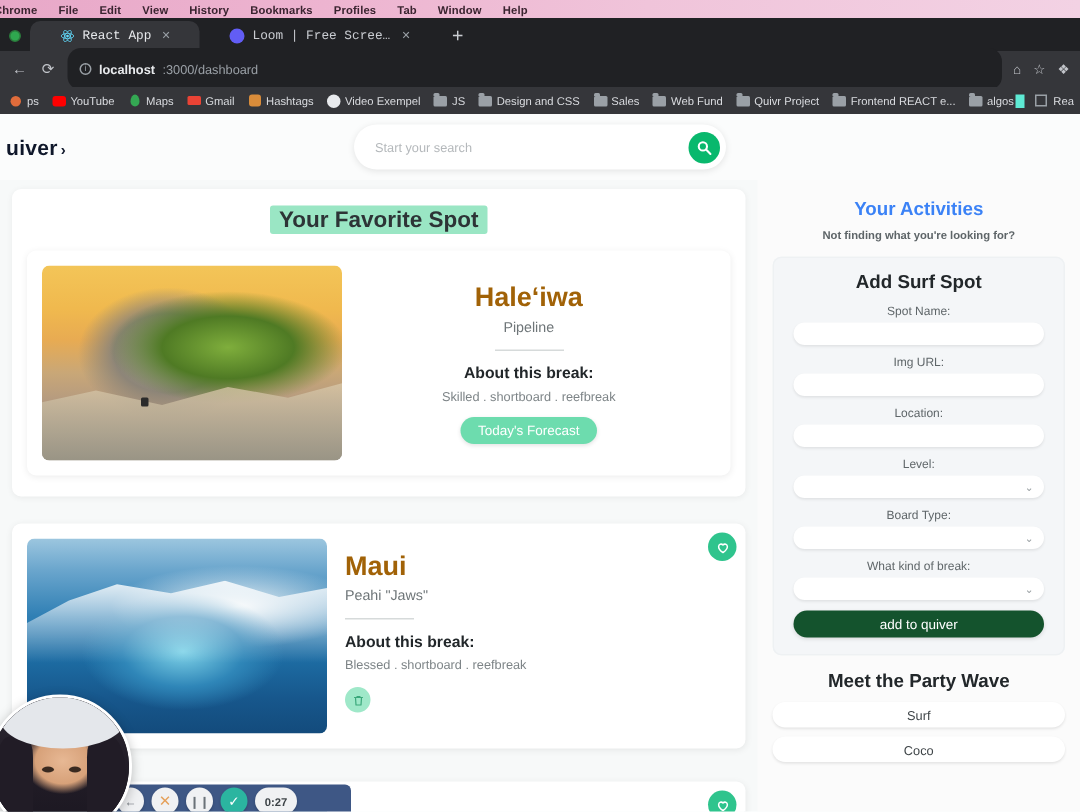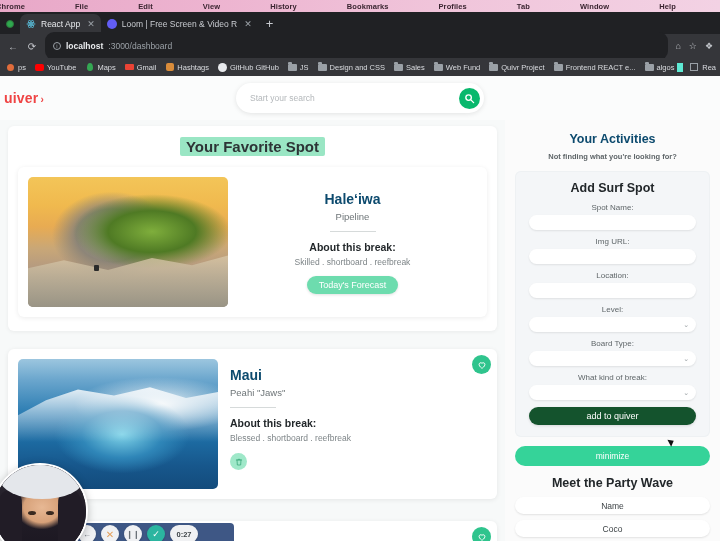--- a/index.html
+++ b/index.html
@@ -10,38 +10,38 @@
   }
 
   
   .mac-menubar {
     height: 12px; width: 100%;
     background: linear-gradient(90deg,#e8a8c8 0%,#edb4d0 30%,#f0c4da 60%,#f3d2e4 100%);
     display: flex; align-items: center; gap: 14px;
     padding-left: 2px;
     font-size: 7.5px; color: #3a2430; font-weight: 600;
   }
-  .mac-menubar .mi { white-space: nowrap; letter-spacing: .1px; margin-left: 36px; }
+  .mac-menubar .mi { white-space: nowrap; letter-spacing: .1px; }
   .mac-menubar .mi.first { font-weight: 700; margin-left: -6px; }
 
   
   .browser { background: #202124; width: 100%; }
   .tabstrip {
     height: 22px; display: flex; align-items: flex-end;
     background: #202124; padding-left: 4px;
   }
   .tab-dot {
     width: 8px; height: 8px; border-radius: 50%;
     background: #2fa84f; margin: 0 6px 6px 2px;
     border: 1px solid #2b7a3c;
   }
   .tab {
     height: 20px; display: flex; align-items: center;
-    gap: 5px; padding: 0 6px; border-radius: 7px 7px 0 0;
-    font-size: 8.5px; color: #c9ccd1; max-width: 160px;
+    gap: 5px; padding: 0 20px; border-radius: 7px 7px 0 0;
+    font-size: 8.5px; color: #c9ccd1; max-width: 160px; font-family: Liberation Mono, monospace;
   }
   .tab.active { background: #35363a; color: #e8eaed; }
   .tab .favicon {
     width: 10px; height: 10px; border-radius: 2px; flex: none;
     background: #4285f4;
     display: flex; align-items: center; justify-content: center;
   }
   .tab .favicon.react { background: transparent; border-radius: 50%; }
   .tab .favicon.loom { background: #625df5; border-radius: 50%; }
   .tab .t-label {
@@ -95,21 +95,21 @@
     position: relative; width: 720px; height: 469px;
     background: #f7f9f9; overflow: hidden;
   }
 
   .app-header {
     height: 44px; background: #fbfcfc;
     display: flex; align-items: center; padding: 0 12px;
     position: relative;
   }
   .brand {
-    font-size: 14px; color: #ef4444; font-weight: 600;
+    font-size: 14px; color: #0f172a; font-weight: 600;
     margin-left: -8px; letter-spacing: .2px;
   }
   .brand .chev { font-size: 10px; margin-left: 2px; }
   .searchwrap {
     position: absolute; left: 50%; transform: translateX(-50%);
     width: 248px; height: 30px; background: #fff;
     border-radius: 16px; box-shadow: 0 1px 5px rgba(0,0,0,.10);
     display: flex; align-items: center; padding: 0 4px 0 14px;
   }
   .searchwrap .ph { flex: 1; font-size: 8.5px; color: #b4b8bb; }
@@ -168,21 +168,21 @@
   .card-img {
     width: 200px; height: 130px; border-radius: 5px; flex: none;
     overflow: hidden; position: relative;
   }
   .card-info {
     flex: 1; display: flex; flex-direction: column;
     align-items: center; justify-content: center; padding: 4px 12px;
     position: relative;
   }
   .card-info.left { align-items: flex-start; justify-content: flex-start; padding-top: 8px; }
-  .spot-name { font-size: 14px; font-weight: 700; color: #0c4a6e; }
+  .spot-name { font-size: 18px; font-weight: 700; color: #a16207; }
   .spot-sub { font-size: 9.5px; color: #6e7578; margin-top: 4px; }
   .divline { width: 46px; height: 1px; background: #d6dada; margin: 9px 0; }
   .about-h { font-size: 10.5px; font-weight: 700; color: #22272a; }
   .about-t { font-size: 8.5px; color: #7d8487; margin-top: 4px; }
   .forecast-btn {
     margin-top: 9px; background: #6ddcae; color: #fff;
     font-size: 9px; padding: 4px 12px; border-radius: 11px;
     box-shadow: 0 1px 3px rgba(0,0,0,.12);
   }
   .heart-btn {
@@ -227,21 +227,21 @@
     content:""; position:absolute; left:0; top:18%; width:100%; height:46%;
     background: linear-gradient(180deg, rgba(255,255,255,.92), rgba(255,255,255,0));
     clip-path: polygon(0 55%,14% 30%,30% 12%,48% 22%,66% 8%,84% 26%,100% 16%,100% 100%,0 100%);
   }
   .wave-green {
     width: 100%; height: 100%;
     background: linear-gradient(180deg,#cfe3e8 0%,#7fb8c9 30%,#3f8fa8 65%,#2c6c86 100%);
   }
 
   
-  .rc-title { text-align:center; font-size: 12.5px; font-weight: 700; color: #0c4a6e; }
+  .rc-title { text-align:center; font-size: 12.5px; font-weight: 700; color: #3b82f6; }
   .rc-sub { text-align:center; font-size: 7.5px; color: #5e6568; margin-top: 6px; font-weight: 600; }
   .add-panel {
     margin-top: 10px; background: #f4f6f8; border-radius: 6px;
     padding: 10px 14px 12px 14px;
     box-shadow: inset 0 0 0 1px #eef1f3;
   }
   .add-title { text-align:center; font-size: 12.5px; font-weight: 700; color: #22272a; margin-bottom: 8px; }
   .f-label { text-align:center; font-size: 8px; color: #5f6669; margin: 0 0 3px 0; }
   .f-input {
     width: 100%; height: 15px; background: #fff; border-radius: 8px;
@@ -396,21 +396,21 @@
     <div class="bm">
       <span class="bi">
           <span style="width:8px;height:8px;border-radius:2px;background:#d98c3a;display:block"></span>
         </span>
       <span>Hashtags</span>
     </div>
     <div class="bm">
       <span class="bi">
           <span style="width:9px;height:9px;border-radius:50%;background:#e8eaed;display:block"></span>
         </span>
-      <span>GitHub GitHub</span>
+      <span>Video Exempel</span>
     </div>
     <div class="bm">
       <span class="bi">
           <span class="folder-ico"></span>
         </span>
       <span>JS</span>
     </div>
     <div class="bm">
       <span class="bi">
           <span class="folder-ico"></span>
@@ -586,24 +586,20 @@
 
         <div class="f-label">What kind of break:</div>
         <div class="f-input">
           <span></span>
           <span class="chev">⌄</span>
         </div>
 
         <div class="quiver-btn">add to quiver</div>
       </div>
 
-      <div class="minimize-btn">
-        <span>minimize</span>
-        <span class="ptr"></span>
-      </div>
 
       <div class="pw-title">Meet the Party Wave</div>
-      <div class="pw-item">Name</div>
+      <div class="pw-item">Surf</div>
       <div class="pw-item">Coco</div>
 
     </div>
   </div>
 </div>
 
 </body></html>

